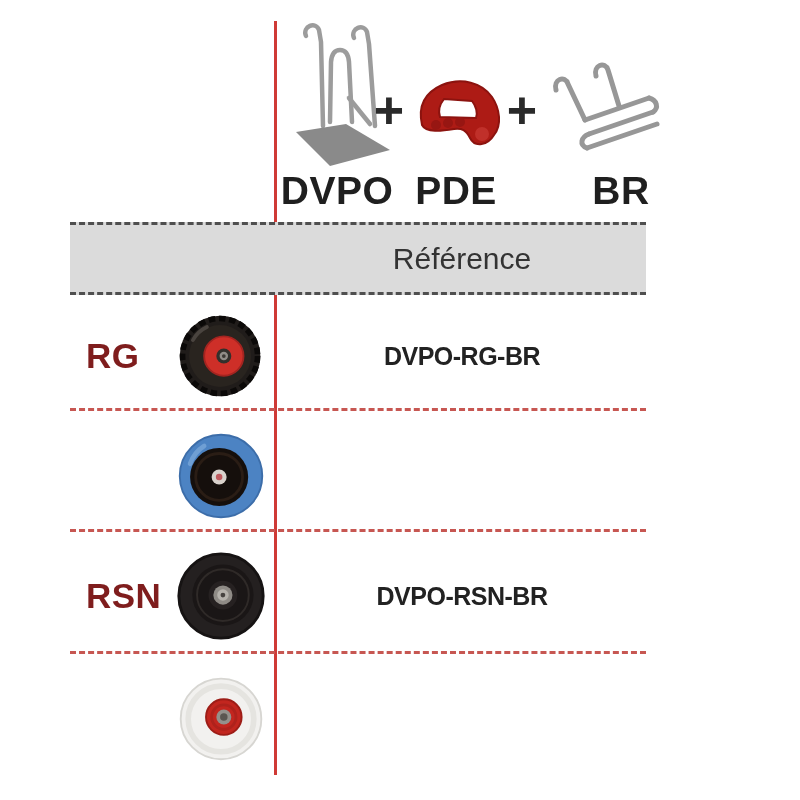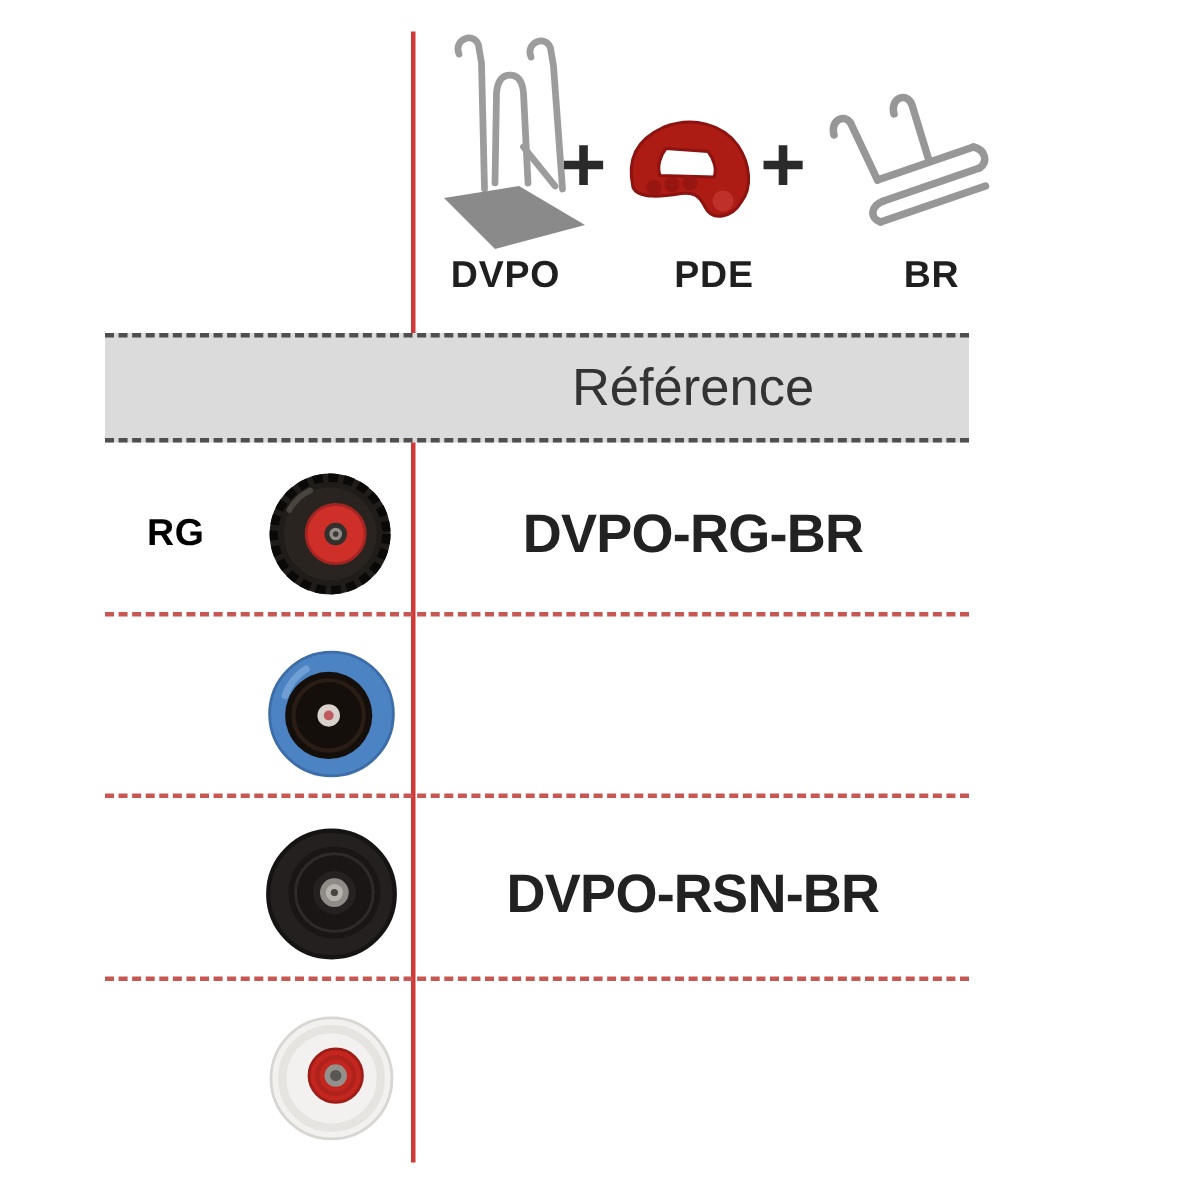--- a/index.html
+++ b/index.html
@@ -6,43 +6,43 @@
   .canvas{
     position:relative;width:800px;height:800px;background:#ffffff;overflow:hidden;
     font-family:"Liberation Sans","DejaVu Sans",sans-serif;color:#1d1d1d;
   }
   .red-divider{position:absolute;left:274px;top:21px;width:3px;height:754px;background:#cf3a36;}
   
   .icon{position:absolute;}
   .plus{position:absolute;width:44px;text-align:center;font-size:52px;font-weight:700;color:#2a2a2a;line-height:56px;}
   .plus1{left:367px;top:82px;}
   .plus2{left:500px;top:82px;}
-  .part-label{position:absolute;top:169px;transform:translateX(-50%);font-size:25px;font-weight:800;color:#1f1f1f;letter-spacing:.5px;}
+  .part-label{position:absolute;top:169px;transform:translateX(-50%);font-size:39px;font-weight:800;color:#1f1f1f;letter-spacing:.5px;}
   .lbl-dvpo{left:337px;}
-  .lbl-pde{left:456px;margin-left:20px;}
+  .lbl-pde{left:456px;}
   .lbl-br{left:621px;}
   
   .header-band{
     position:absolute;left:70px;top:222px;width:576px;height:73px;box-sizing:border-box;
     background:#dbdbdb;border-top:3px dashed #4f4f4f;border-bottom:3px dashed #4f4f4f;
   }
   .header-title{
     position:absolute;left:205px;width:374px;top:0;bottom:0;
     display:flex;align-items:center;justify-content:center;
-    font-size:35px;font-weight:500;color:#333333;
+    font-size:30px;font-weight:500;color:#333333;
   }
   
   .row{position:absolute;left:0;width:800px;height:92px;}
   .row-rg{top:310px;}
   .row-rsb{top:430px;}
   .row-rsn{top:550px;}
   .row-rinc{top:670px;height:96px;}
-  .code{position:absolute;left:86px;top:50%;transform:translateY(-50%);font-size:25px;font-weight:800;color:#000000;letter-spacing:.5px;margin-left:12px;}
+  .code{position:absolute;left:86px;top:50%;transform:translateY(-50%);font-size:35px;font-weight:800;color:#7f1d1d;letter-spacing:.5px;}
   .wheel{position:absolute;left:221px;top:50%;transform:translate(-50%,-50%);}
-  .ref{position:absolute;left:277px;width:370px;top:50%;transform:translateY(-50%);text-align:center;font-size:36px;font-weight:800;color:#222222;letter-spacing:-0.5px;white-space:nowrap;}
+  .ref{position:absolute;left:277px;width:370px;top:50%;transform:translateY(-50%);text-align:center;font-size:25px;font-weight:800;color:#222222;letter-spacing:-0.5px;white-space:nowrap;}
   .sep{position:absolute;left:70px;width:576px;height:0;border-top:3px dashed #c75752;}
   .sep1{top:408px;}
   .sep2{top:529px;}
   .sep3{top:651px;}
 </style>
 </head>
 <body>
 
 <div class="canvas">
 
@@ -117,20 +117,21 @@
       <circle cx="46" cy="49" r="31" fill="#150f0c"></circle>
       <circle cx="46" cy="49" r="25" fill="none" stroke="#2a1d15" stroke-width="3"></circle>
       <circle cx="46" cy="49" r="8" fill="#d9d2cc"></circle>
       <circle cx="46" cy="49" r="3.5" fill="#bf5a5e"></circle>
     </svg>
   </div>
 
   <div class="sep sep2"></div>
 
   <div class="row row-rsn">
+    <div class="code">RSN</div>
     <svg class="wheel" width="92" height="92" viewBox="0 0 96 96">
       <circle cx="48" cy="48" r="44" fill="#242020"></circle>
       <circle cx="48" cy="48" r="44" fill="none" stroke="#161313" stroke-width="3"></circle>
       <circle cx="50" cy="47" r="32" fill="#1a1616"></circle>
       <circle cx="50" cy="47" r="27" fill="none" stroke="#2f2a28" stroke-width="2"></circle>
       <circle cx="50" cy="47" r="15" fill="#262121"></circle>
       <circle cx="50" cy="47" r="10" fill="#8f8b86"></circle>
       <circle cx="50" cy="47" r="6" fill="#b6b2ac"></circle>
       <circle cx="50" cy="47" r="2.5" fill="#474340"></circle>
     </svg>

